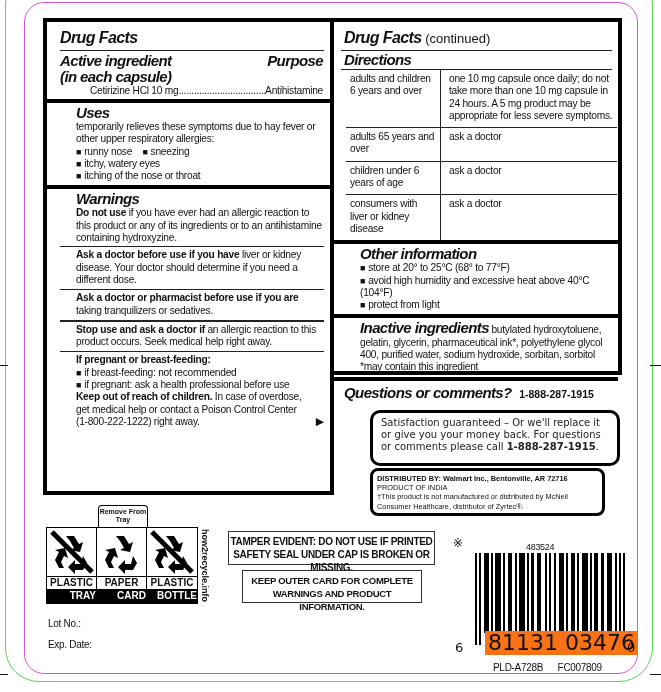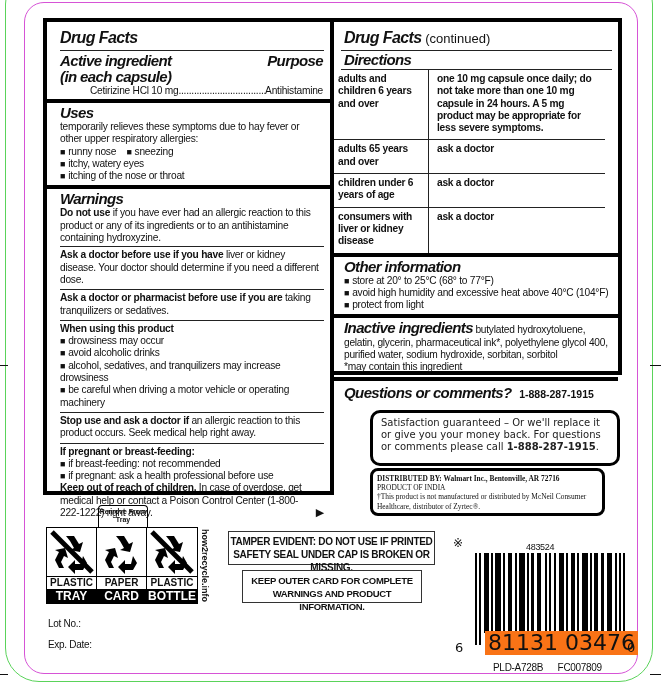--- a/index.html
+++ b/index.html
@@ -9,60 +9,60 @@
          border:1.5px solid #5ad35a; border-radius:34px; box-sizing:border-box; }
   .magenta-outline { position:absolute; left:24px; top:2px; width:614px; height:672px;
          border:1.5px solid #d653d6; border-radius:20px; box-sizing:border-box; }
   .cut-tick { position:absolute; height:1px; background:#111; }
 
   .panel { position:absolute; border:4px solid #000; box-sizing:border-box; background:#fff; }
   #left-panel { left:43px; top:18px; width:291px; height:477px; }
   #right-panel { left:330px; top:18px; width:292px; height:357px; }
 
   .cond { font-family:"Liberation Sans", sans-serif; font-stretch:condensed; }
-  .txt { font-size:10.2px; line-height:12.3px; letter-spacing:-0.25px; }
+  .txt { font-size:10.2px; line-height:12.3px; letter-spacing:-0.25px;margin-left:16px; }
   .h-big { font-size:16px; font-weight:bold; font-style:italic; letter-spacing:-0.6px; line-height:19px; }
   .h-mid { font-size:15px; font-weight:bold; font-style:italic; letter-spacing:-0.6px; line-height:16px; }
   .section { padding:2px 7px 3px 13px; }
   .sep-thin { border-top:1.2px solid #222; margin:0 6px 0 13px; }
   .sep-thick { border-top:4px solid #000; }
   .bullet::before { content:"\25A0"; font-size:9px; margin-right:3px; }
   b { font-weight:bold; }
 
   .df-title { padding:6px 7px 3px 13px; }
   .row-purpose { display:flex; justify-content:space-between; }
   .dots-row { display:flex; font-size:10.2px; letter-spacing:-0.25px;margin-left:30px; }
   .dots-row .fill { flex:1; overflow:hidden; white-space:nowrap; }
   .dots-row .fill::after { content:"................................................................................................................"; }
 
-  .dir-table { width:calc(100% - 13px); margin-left:0; border-collapse:collapse;font-weight:bold; }
+  .dir-table { width:calc(100% - 13px); margin-left:12px; border-collapse:collapse; }
   .dir-table td { vertical-align:top; padding:3px 4px 5px 4px; font-size:10.2px; line-height:12.3px;
                   letter-spacing:-0.25px; border-bottom:1.2px solid #222; }
   .dir-table td:first-child { width:86px; border-right:1.2px solid #222; }
   .dir-table tr:last-child td { border-bottom:none; }
 
   .sat-box { position:absolute; left:370px; top:410px; width:250px; height:56px;
              border:3px solid #000; border-radius:10px; box-sizing:border-box;
              padding:4px 8px; font-family:"DejaVu Sans", sans-serif; font-size:10px; line-height:12px; color:#222; }
   .dist-box { position:absolute; left:370px; top:468px; width:235px; height:48px;
               border:3px solid #000; border-radius:8px; box-sizing:border-box;
-              padding:3px 4px; font-family:Liberation Serif, serif; font-size:7.4px; line-height:9.2px; color:#111; }
+              padding:3px 4px; font-family:Liberation Sans, sans-serif; font-size:7.4px; line-height:9.2px; color:#111; }
 
   .recycle-wrap { position:absolute; left:46px; top:505px; }
   .remove-tab { position:absolute; left:52px; top:0px; width:50px; height:22px; border:1.5px solid #000;
                 border-bottom:none; border-radius:4px 4px 0 0; font-size:7px; line-height:8px; text-align:center;
                 font-weight:bold; padding-top:2px; box-sizing:border-box; }
   .recycle-grid { position:absolute; left:0; top:22px; display:flex; border:1.5px solid #000; }
   .rc-cell { width:50px; height:75px; border-right:1.5px solid #000; position:relative; box-sizing:border-box; }
   .rc-cell:last-child { border-right:none; }
   .rc-icon { position:absolute; left:3px; top:2px; width:44px; height:44px; }
   .rc-top { position:absolute; left:0; right:0; top:48px; height:12px; font-size:10px; font-weight:bold;
             text-align:center; line-height:12px; border-top:1.5px solid #000; }
-  .rc-bot { position:absolute; left:0; right:0; top:61px; height:14px; background:#000; color:#fff; font-size:12px;
-            font-weight:bold; text-align:center; line-height:14px; }
+  .rc-bot { position:absolute; left:0; right:0; top:61px; height:14px; background:#000; color:#fff; font-size:10px;
+            font-weight:bold; text-align:right; line-height:14px; }
   .how2 { position:absolute; left:153px; top:24px; width:12px; height:76px; writing-mode:vertical-rl;
           font-size:9px; font-weight:bold; line-height:12px; }
 
   .tamper-box { position:absolute; left:228px; top:531px; width:207px; height:34px; border:1.5px solid #333;
                 font-size:10px; line-height:13px; font-weight:bold; text-align:center; padding-top:3px; box-sizing:border-box;
                 letter-spacing:-0.3px; }
   .keep-box { position:absolute; left:242px; top:570px; width:180px; height:33px; border:1.5px solid #333;
               font-size:9.5px; line-height:13px; font-weight:bold; text-align:center; padding-top:3px; box-sizing:border-box;
               letter-spacing:-0.3px; }
 
@@ -124,27 +124,20 @@
   </div>
   <div class="sep-thin"></div>
   <div class="section txt">
     <b>Ask a doctor before use if you have</b><span> liver or kidney disease. Your doctor should determine if you need a different dose.</span>
   </div>
   <div class="sep-thin"></div>
   <div class="section txt">
     <b>Ask a doctor or pharmacist before use if you are</b><span> taking tranquilizers or sedatives.</span>
   </div>
   <div class="sep-thin"></div>
-  <div class="section txt">
-    <b>When using this product</b>
-    <div class="bullet">drowsiness may occur</div>
-    <div class="bullet">avoid alcoholic drinks</div>
-    <div class="bullet">alcohol, sedatives, and tranquilizers may increase drowsiness</div>
-    <div class="bullet">be careful when driving a motor vehicle or operating machinery</div>
-  </div>
   <div class="sep-thin"></div>
   <div class="section txt">
     <b>Stop use and ask a doctor if</b><span> an allergic reaction to this product occurs. Seek medical help right away.</span>
   </div>
   <div class="sep-thin"></div>
   <div class="section txt" style="position:relative">
     <b>If pregnant or breast-feeding:</b>
     <div class="bullet">if breast-feeding: not recommended</div>
     <div class="bullet">if pregnant: ask a health professional before use</div>
     <div style="padding-right:14px"><b>Keep out of reach of children.</b><span> In case of overdose, get medical help or contact a Poison Control Center (1-800-222-1222) right away.</span></div>

